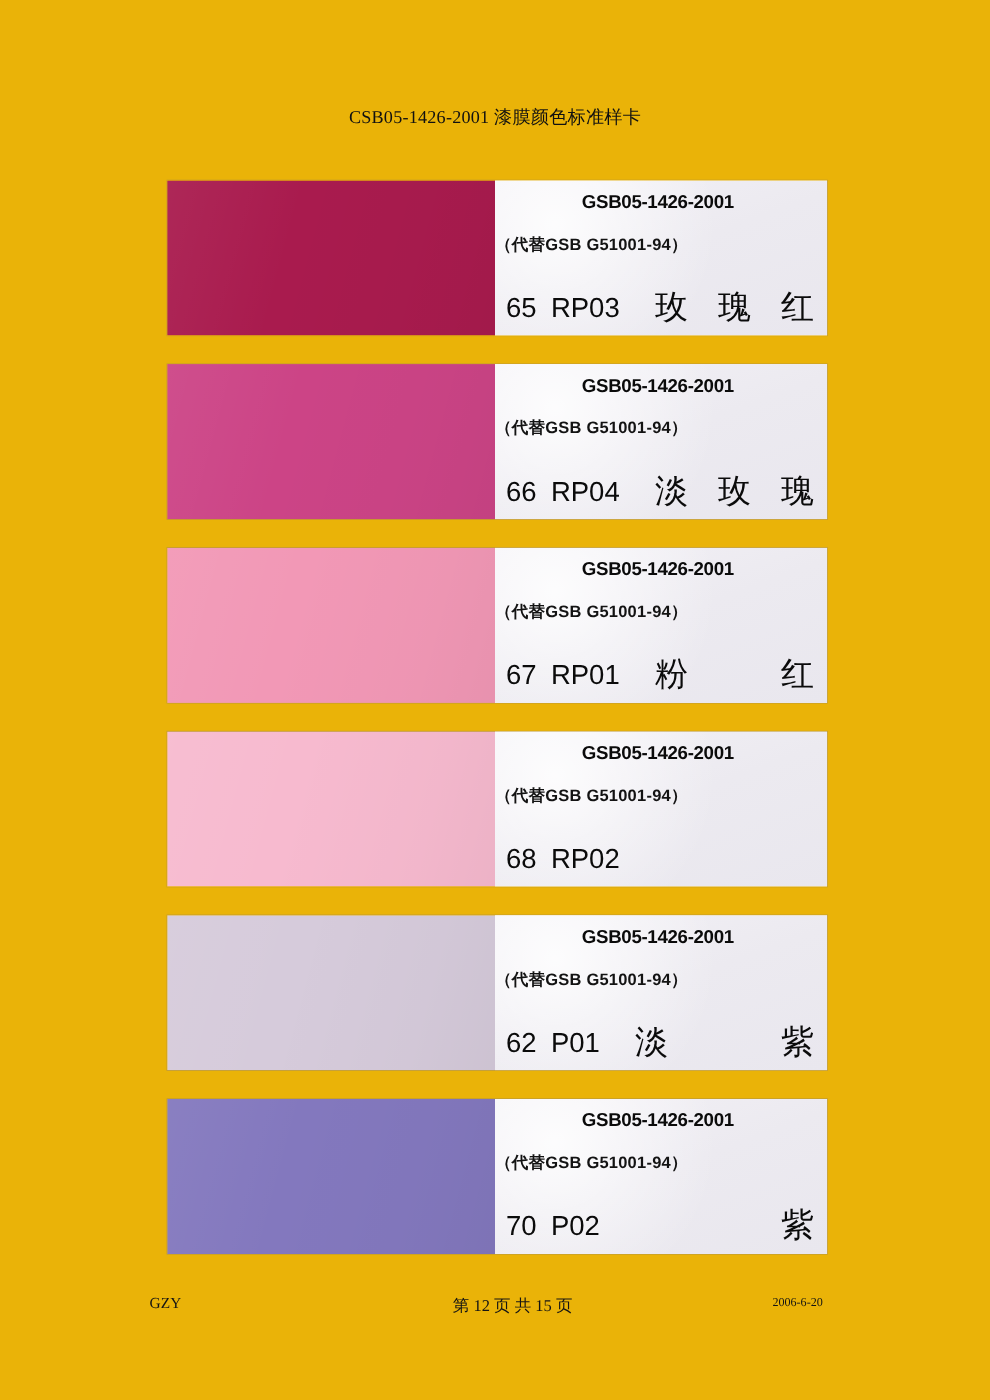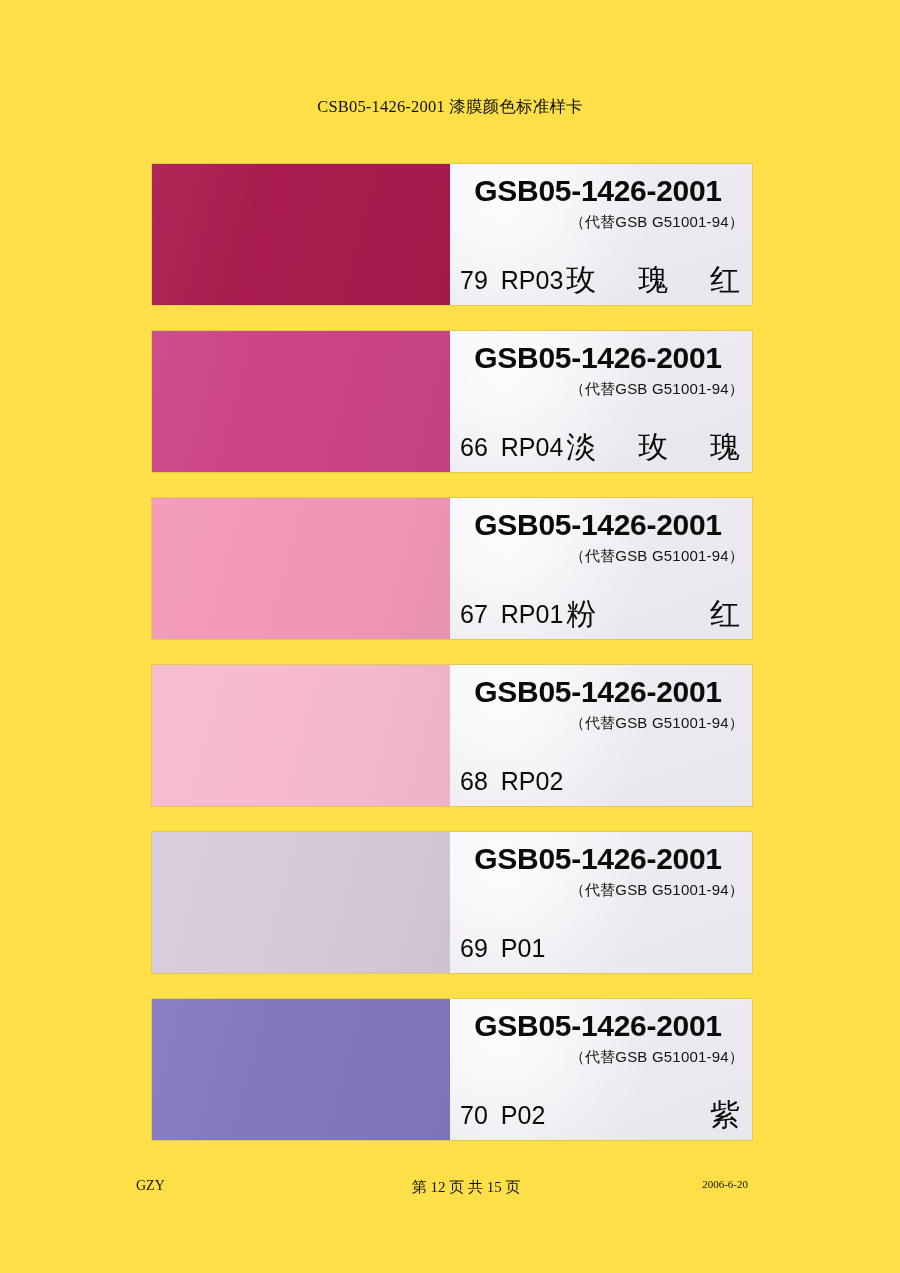--- a/index.html
+++ b/index.html
@@ -86,37 +86,38 @@
   }
 
   .std-code {
     position: absolute;
     left: 0;
     right: 6px;
     top: 10px;
     text-align: center;
     font-family: "Liberation Sans", "DejaVu Sans", sans-serif;
     font-weight: bold;
-    font-size: 30px;
+    font-size: 17px;
     letter-spacing: -0.3px;
     color: #0b0b0b;
     white-space: nowrap;
   }
 
   .std-sub {
     position: absolute;
     left: 0;
     right: 8px;
     top: 49px;
-    text-align: right;
+    text-align: left;
     font-family: "Liberation Sans", "DejaVu Sans", sans-serif;
     font-size: 15px;
     letter-spacing: 0.2px;
     color: #131313;
     white-space: nowrap;
+    font-weight: bold;
   }
 
   .name-row {
     position: absolute;
     left: 10px;
     right: 12px;
     bottom: 10px;
     height: 30px;
     display: flex;
     align-items: flex-end;
@@ -124,21 +125,21 @@
     font-size: 25px;
     color: #0b0b0b;
     white-space: nowrap;
   }
   .name-num {
     flex: 0 0 auto;
     margin-right: 13px;
   }
   .name-code {
     flex: 0 0 auto;
-    margin-right: 3px;
+    margin-right: 32px;
   }
   .name-cn {
     flex: 1 1 auto;
     display: block;
     text-align: justify;
     text-align-last: justify;
     font-size: 30px;
     line-height: 30px;
   }
   .name-cn.single-right {
@@ -180,32 +181,32 @@
     top: 0;
     font-family: "Liberation Serif", "DejaVu Serif", serif;
     font-size: 11px;
     color: #141414;
     white-space: nowrap;
   }
 </style>
 </head>
 <body>
 
-<div class="page" style="background-color: #fde047;">
+<div class="page" style="background-color: #eab308;">
 
   <div class="page-title">CSB05-1426-2001 漆膜颜色标准样卡</div>
 
   <div class="card-stack">
       <div class="color-card">
         <div class="swatch" style="background-color: rgb(169, 27, 78);"></div>
         <div class="label-panel">
           <div class="std-code">GSB05-1426-2001</div>
           <div class="std-sub">（代替GSB G51001-94）</div>
           <div class="name-row">
-            <span class="name-num">79</span>
+            <span class="name-num">65</span>
             <span class="name-code">RP03</span>
             <span class="name-cn">玫瑰红</span>
           </div>
         </div>
       </div>
       <div class="color-card">
         <div class="swatch" style="background-color: rgb(204, 68, 134);"></div>
         <div class="label-panel">
           <div class="std-code">GSB05-1426-2001</div>
           <div class="std-sub">（代替GSB G51001-94）</div>
@@ -238,22 +239,23 @@
             <span class="name-code">RP02</span>
           </div>
         </div>
       </div>
       <div class="color-card">
         <div class="swatch" style="background-color: rgb(214, 203, 219);"></div>
         <div class="label-panel">
           <div class="std-code">GSB05-1426-2001</div>
           <div class="std-sub">（代替GSB G51001-94）</div>
           <div class="name-row">
-            <span class="name-num">69</span>
+            <span class="name-num">62</span>
             <span class="name-code">P01</span>
+            <span class="name-cn">淡紫</span>
           </div>
         </div>
       </div>
       <div class="color-card">
         <div class="swatch" style="background-color: rgb(131, 120, 190);"></div>
         <div class="label-panel">
           <div class="std-code">GSB05-1426-2001</div>
           <div class="std-sub">（代替GSB G51001-94）</div>
           <div class="name-row">
             <span class="name-num">70</span>

